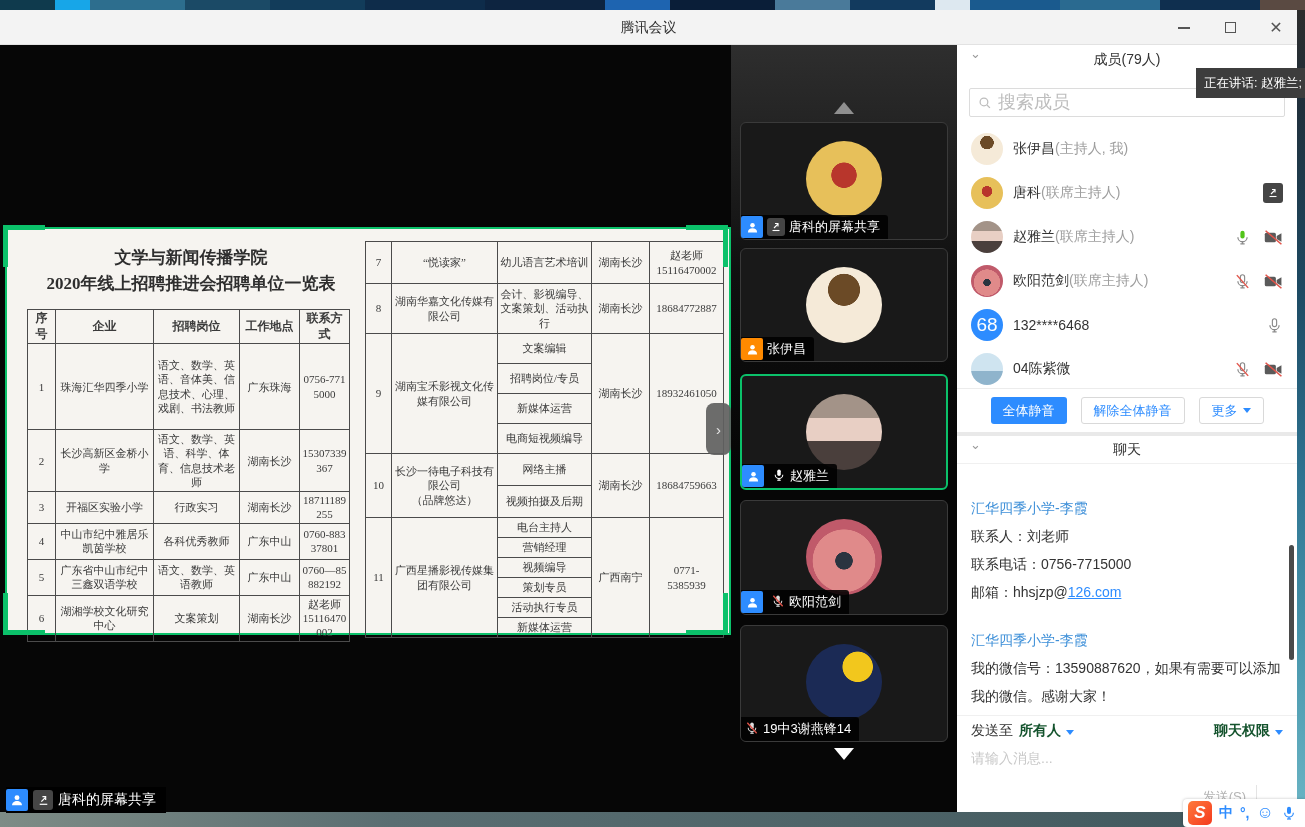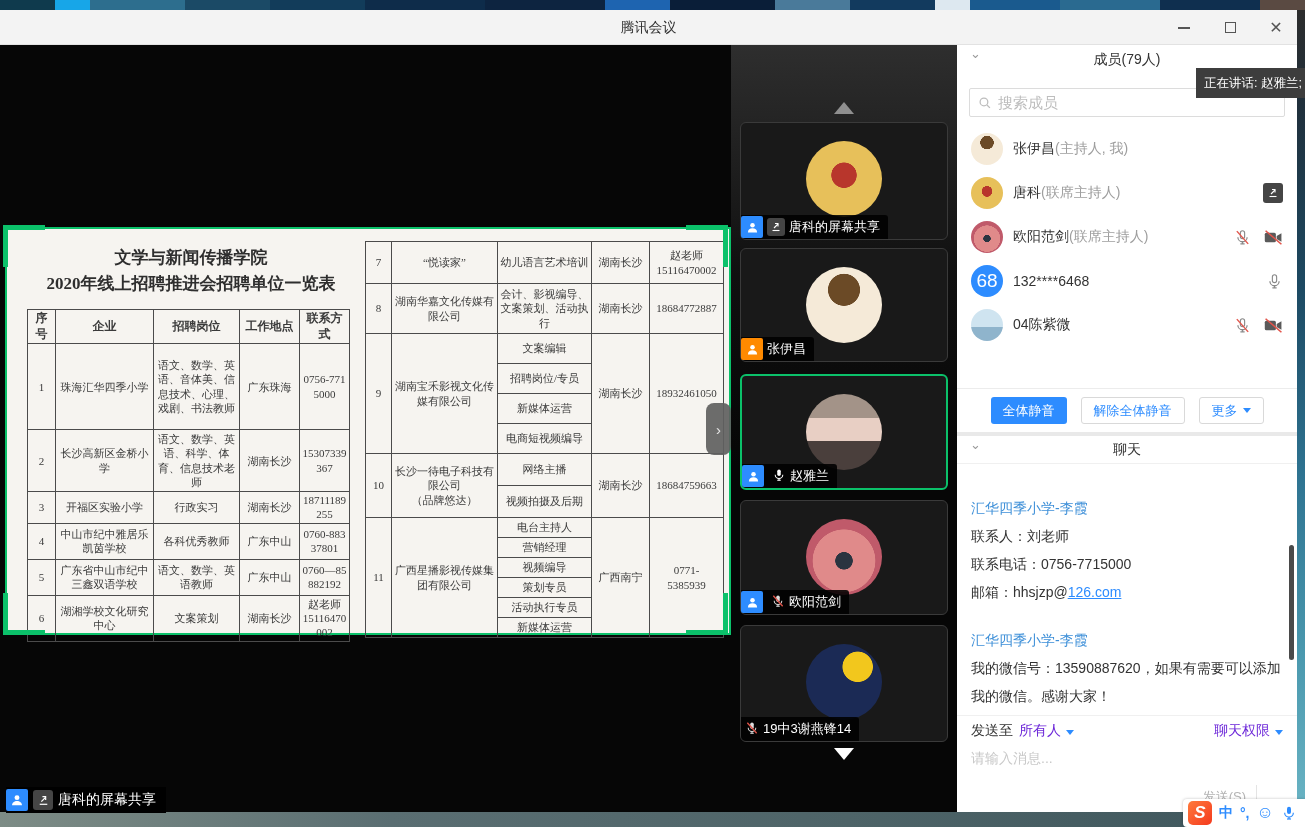--- a/index.html
+++ b/index.html
@@ -77,21 +77,21 @@
   .av-sky   { background:linear-gradient(180deg,#cfe4f0 0 55%,#8fb4cc 55% 100%); }
   .av-num   { background:#2d8cff; color:#fff; display:flex; align-items:center; justify-content:center; font-size:19px; }
 
   
   .panel { position:absolute; left:957px; top:0; width:340px; height:767px; background:#fff; }
   .sec-header { position:absolute; left:0; width:340px; height:30px; display:flex; align-items:center; justify-content:center;
     font-size:14px; color:#333; }
   .chev { position:absolute; left:13px; top:1px; color:#9a9a9a; font-size:13px; }
   .search-box { position:absolute; left:12px; top:43px; width:316px; height:29px; border:1px solid #dcdcdc; border-radius:2px;
     display:flex; align-items:center; padding:0 8px; gap:6px; background:#fff; }
-  .search-box input { border:none; outline:none; flex:1; font-size:15px; color:#0369a1; }
+  .search-box input { border:none; outline:none; flex:1; font-size:18px; color:#0369a1; }
   .search-box input::placeholder { color:#bdbdbd; }
 
   .m-list { position:absolute; left:0; top:82px; width:340px; height:261px; overflow:hidden; }
   .m-row { height:44px; display:flex; align-items:center; padding:0 14px; gap:10px; }
   .m-avatar { width:32px; height:32px; }
   .m-name { font-size:14px; color:#333; flex:1; white-space:nowrap; overflow:hidden; }
   .m-suffix { color:#9e9e9e; }
   .m-icons { display:flex; align-items:center; gap:13px; }
 
   .btn-bar { position:absolute; left:0; top:343px; width:340px; height:44px; border-top:1px solid #ececec;
@@ -107,21 +107,21 @@
 
   .chat-body { position:absolute; left:0; top:419px; width:340px; height:251px; overflow:hidden; padding:10px 14px 0 14px;
     font-size:14px; color:#333; line-height:28px; }
   .chat-sender { color:#3d8fd8;margin-top:20px; }
   .chat-link { color:#2d8cff; text-decoration:underline; }
   .chat-scrollbar { position:absolute; right:3px; top:500px; width:5px; height:115px; background:#4a4a4a; border-radius:3px; }
 
   .send-row { position:absolute; left:0; top:670px; width:340px; height:30px; border-top:1px solid #f0f0f0;
     display:flex; align-items:center; padding:0 14px; font-size:14px; }
   .send-row .label { color:#333; margin-right:6px; }
-  .send-row .value { color:#6d28d9; }
+  .send-row .value { color:#14532d;font-weight:bold; }
   .send-row .spacer { flex:1; }
   .chat-input { position:absolute; left:0; top:700px; width:340px; height:40px; padding:4px 14px; }
   .chat-input input { width:100%; border:none; outline:none; font-size:14px; color:#333; }
   .chat-input input::placeholder { color:#c9c9c9; }
   .send-btn { position:absolute; right:40px; top:740px; color:#b4b4b4; font-size:13px; padding:3px 10px; border-right:1px solid #e4e4e4;text-align:right; }
 
   
   .tooltip { position:absolute; top:68px; left:1196px; width:109px; height:30px; background:#3d3d3d; color:#fff;
     font-size:12.5px; display:flex; align-items:center; justify-content:flex-end; padding-right:3px; z-index:50; white-space:nowrap; }
 
@@ -477,20 +477,37 @@
             <span class="sbadge">
               <svg viewBox="0 0 24 24" width="12" height="12">
                   <path d="M5 19h14" stroke="#fff" stroke-width="2.2"></path>
                   <path d="M8 14l8-8" stroke="#fff" stroke-width="2.2"></path>
                   <path d="M10 5h6v6" fill="none" stroke="#fff" stroke-width="2.2"></path>
                 </svg>
             </span>
           </span>
         </div>
         <div class="m-row">
+          <span class="m-avatar av av-woman"></span>
+          <span class="m-name"><span>赵雅兰</span><span class="m-suffix">(联席主持人)</span></span>
+          <span class="m-icons">
+            <svg viewBox="0 0 24 24" width="17" height="17">
+                <rect x="9" y="2.5" width="6" height="11" rx="3" fill="#52c41a"></rect>
+                <path d="M5.5 11.5a6.5 6.5 0 0 0 13 0" fill="none" stroke="#8a8a8a" stroke-width="1.8"></path>
+                <line x1="12" y1="18" x2="12" y2="21" stroke="#8a8a8a" stroke-width="1.8"></line>
+                <line x1="9" y1="21" x2="15" y2="21" stroke="#8a8a8a" stroke-width="1.8"></line>
+              </svg>
+            <svg viewBox="0 0 24 18" width="19" height="15">
+                <rect x="1" y="3" width="14" height="12" rx="2" fill="#5a5a5a"></rect>
+                <polygon points="16,7 22,3.5 22,14.5 16,11" fill="#5a5a5a"></polygon>
+                <line x1="2" y1="0.5" x2="22" y2="17.5" stroke="#e2544a" stroke-width="2"></line>
+              </svg>
+          </span>
+        </div>
+        <div class="m-row">
           <span class="m-avatar av av-tunnel"></span>
           <span class="m-name"><span>欧阳范剑</span><span class="m-suffix">(联席主持人)</span></span>
           <span class="m-icons">
             <svg viewBox="0 0 24 24" width="17" height="17">
                 <rect x="9" y="2.5" width="6" height="11" rx="3" fill="none" stroke="#8a8a8a" stroke-width="1.6"></rect>
                 <path d="M5.5 11.5a6.5 6.5 0 0 0 13 0" fill="none" stroke="#8a8a8a" stroke-width="1.8"></path>
                 <line x1="12" y1="18" x2="12" y2="21" stroke="#8a8a8a" stroke-width="1.8"></line>
                 <line x1="9" y1="21" x2="15" y2="21" stroke="#8a8a8a" stroke-width="1.8"></line>
                 <line x1="4" y1="3" x2="20" y2="21" stroke="#e2544a" stroke-width="2"></line>
               </svg>

